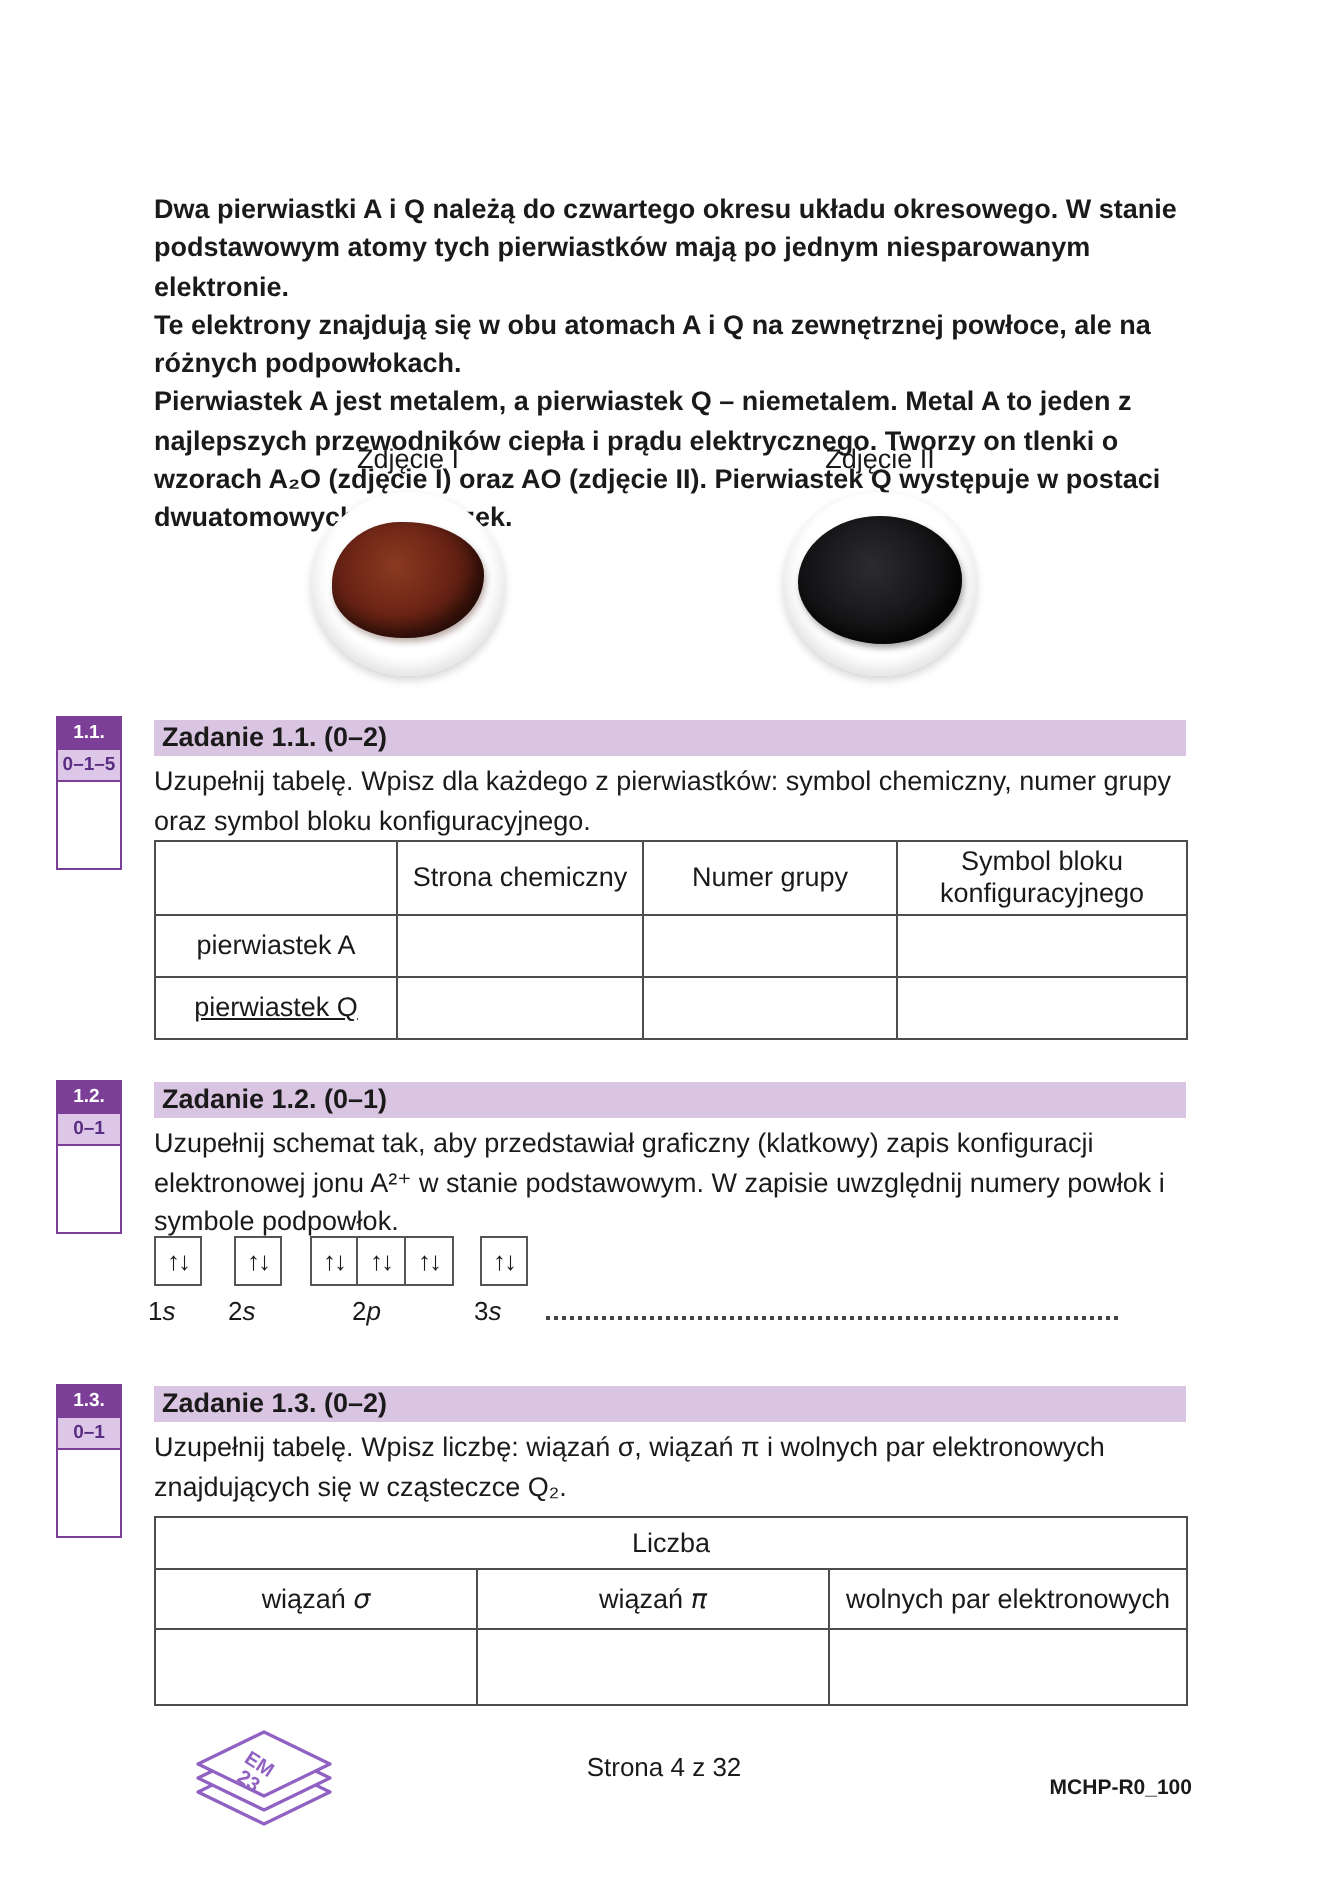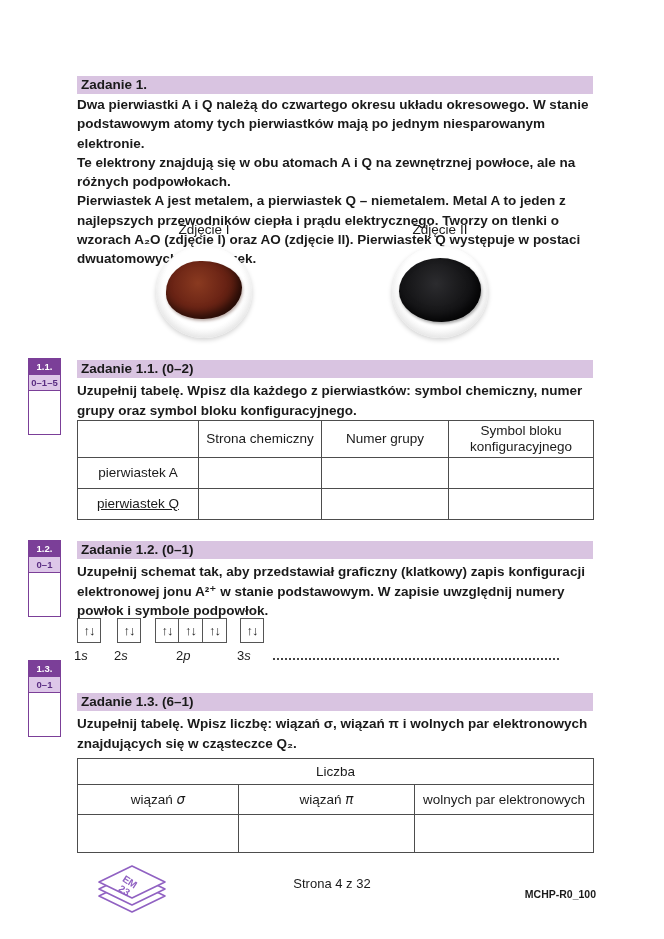--- a/index.html
+++ b/index.html
@@ -10,21 +10,21 @@
   }
   .bar {
     position:absolute; left:77px; width:516px; height:18px;
     background:#d9c4e1; font-weight:bold; font-size:13.5px; line-height:18px;
     padding-left:4px; box-sizing:border-box; white-space:nowrap;
   }
   .intro { position:absolute; left:77px; top:95px; width:518px; }
   .intro p { margin:0; font-size:13.5px; line-height:19.3px;font-weight:bold; }
   .instr {
     position:absolute; left:77px; width:518px;
-    font-weight:bold; font-size:13.5px; line-height:19.5px;
+    font-weight:normal; font-size:13.5px; line-height:19.5px;
   }
   
   .margin-box {
     position:absolute; left:28px; width:33px;
     border:1.5px solid #7b3f98; box-sizing:border-box; background:#fff;
   }
   .mb-label {
     background:#7b3f98; color:#ffffff; font-size:9.5px; font-weight:bold;
     text-align:center; height:15px; line-height:15px;
   }
@@ -89,21 +89,20 @@
   
   .footer-page { position:absolute; left:0; top:876px; width:664px; text-align:center; font-size:13px; }
   .footer-code { position:absolute; right:68px; top:888px; font-size:10.5px; font-weight:bold; }
   .logo { position:absolute; left:96px; top:864px; }
 </style>
 </head>
 <body>
 
 <div class="page">
 
-  <div class="bar" style="top:76px;">Zadanie 1.</div>
   <div class="intro">
     <p>Dwa pierwiastki A i Q należą do czwartego okresu układu okresowego. W stanie podstawowym atomy tych pierwiastków mają po jednym niesparowanym elektronie.</p>
     <p>Te elektrony znajdują się w obu atomach A i Q na zewnętrznej powłoce, ale na różnych podpowłokach.</p>
     <p>Pierwiastek A jest metalem, a pierwiastek Q – niemetalem. Metal A to jeden z najlepszych przewodników ciepła i prądu elektrycznego. Tworzy on tlenki o wzorach A₂O (zdjęcie I) oraz AO (zdjęcie II). Pierwiastek Q występuje w postaci dwuatomowych cząsteczek.</p>
   </div>
 
   <div class="figure" style="left:370px;">
     <div class="caption">Zdjęcie II</div>
     <div class="plate">
       <div class="powder powder-black"></div>
@@ -172,26 +171,26 @@
     <div class="obox" style="left:163px;">↑↓</div>
 
     <div class="olabel" style="left:-3px;"><span>1</span><span class="sub">s</span></div>
     <div class="olabel" style="left:37px;"><span>2</span><span class="sub">s</span></div>
     <div class="olabel" style="left:99px;"><span>2</span><span class="sub">p</span></div>
     <div class="olabel" style="left:160px;"><span>3</span><span class="sub">s</span></div>
 
     <div class="dotline"></div>
   </div>
 
-  <div class="margin-box" style="top:660px;">
+  <div class="margin-box" style="top:692px;">
     <div class="mb-label">1.3.</div>
     <div class="mb-score">0–1</div>
     <div class="mb-empty"></div>
   </div>
-  <div class="bar" style="top:693px;">Zadanie 1.3. (6–1)</div>
+  <div class="bar" style="top:693px;">Zadanie 1.3. (0–2)</div>
   <div class="instr" style="top:714px;">Uzupełnij tabelę. Wpisz liczbę: wiązań σ, wiązań π i wolnych par elektronowych znajdujących się w cząsteczce Q₂.</div>
 
   <table class="ans" style="top:758px; width:516px;">
     <colgroup>
         <col style="width:161px">
         <col style="width:176px">
         <col style="width:179px">
       </colgroup>
     <tbody>
         <tr style="height:26px;">

